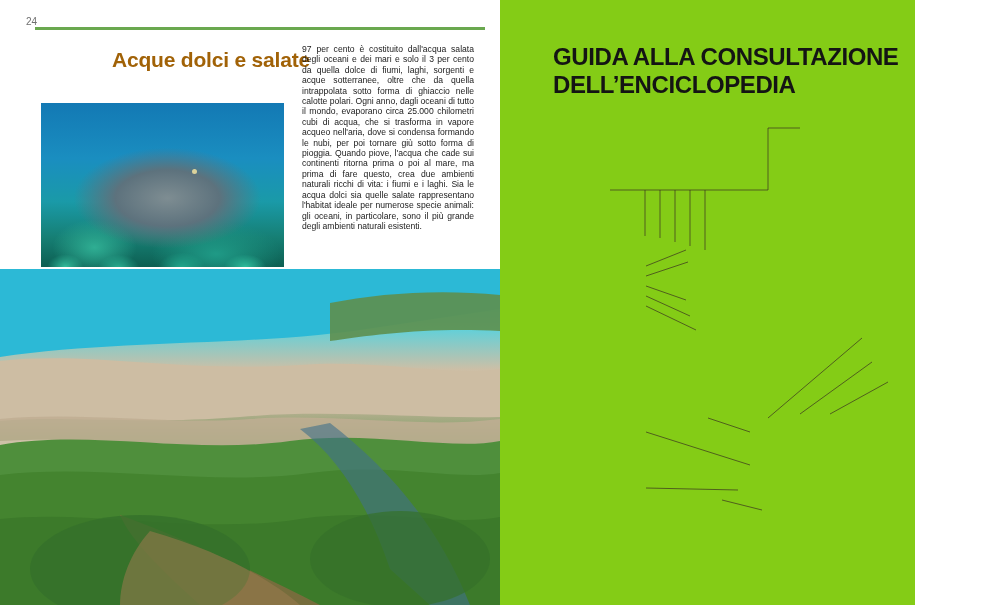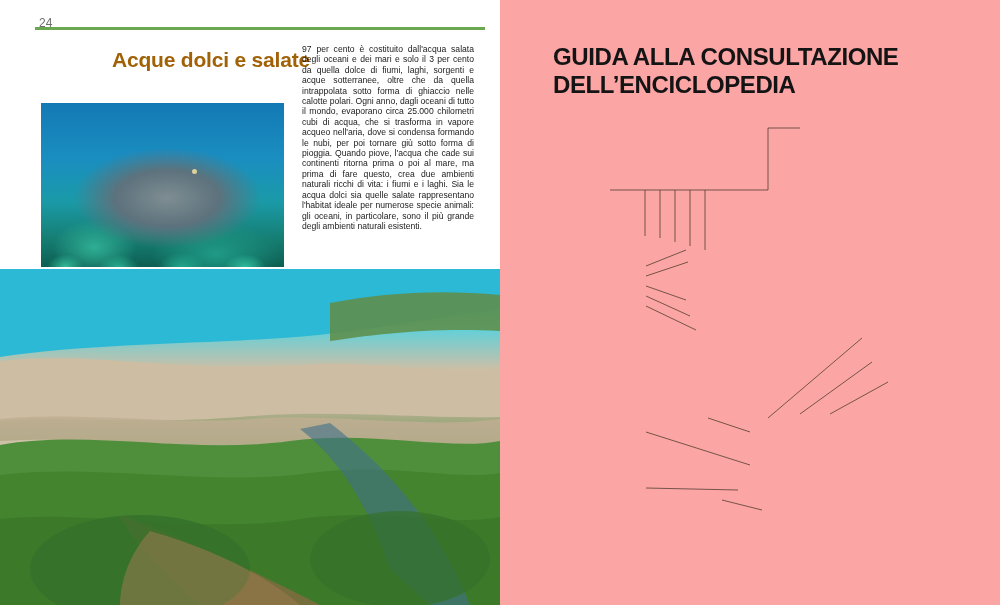--- a/index.html
+++ b/index.html
@@ -9,22 +9,22 @@
     background: #ffffff; overflow: hidden;
   }
   #spread { position: relative; width: 1000px; height: 605px; display: flex; }
 
   
   #left-page {
     position: relative; width: 500px; height: 605px;
     background: #ffffff; overflow: hidden;
   }
   #page-num {
-    position: absolute; left: 39px; top: 16px;
-    font-size: 12px; color: #6f6f6f;
+    position: absolute; left: 26px; top: 16px;
+    font-size: 10px; color: #6f6f6f;
     font-family: "Liberation Sans", sans-serif;
   }
   #green-rule {
     position: absolute; left: 35px; top: 27px; width: 450px; height: 2.5px;
     background: #6aa84f;
   }
   #article-title {
     position: absolute; left: 112px; top: 48px;
     font-size: 21px; font-weight: bold; color: #a16207;
     letter-spacing: -0.2px;
@@ -60,22 +60,22 @@
     opacity: .9;
   }
   #landscape-photo {
     position: absolute; left: 0; top: 269px; width: 500px; height: 336px;
     overflow: hidden;
     background: linear-gradient(180deg, #2bb8d4 0%, #35c5d8 10%, #63d0d8 18%, #cdbfa6 30%, #c4b49b 40%, #4a8f3e 58%, #3e7f33 100%);
   }
 
   
   #right-page {
-    position: relative; width: 500px; height: 605px;
-    background: #fca5a5; overflow: hidden;
+    position: relative; width: 415px; height: 605px;
+    background: #84cc16; overflow: hidden;
   }
   #guide-title {
     position: absolute; left: 53px; top: 43px; width: 420px;
     font-size: 24px; line-height: 28px; font-weight: bold;
     color: #141414; letter-spacing: -0.4px;
     font-family: "Liberation Sans", sans-serif;
   }
   svg.lines { position: absolute; left: 0; top: 0; width: 500px; height: 605px; pointer-events: none; }
 </style>
 </head>

